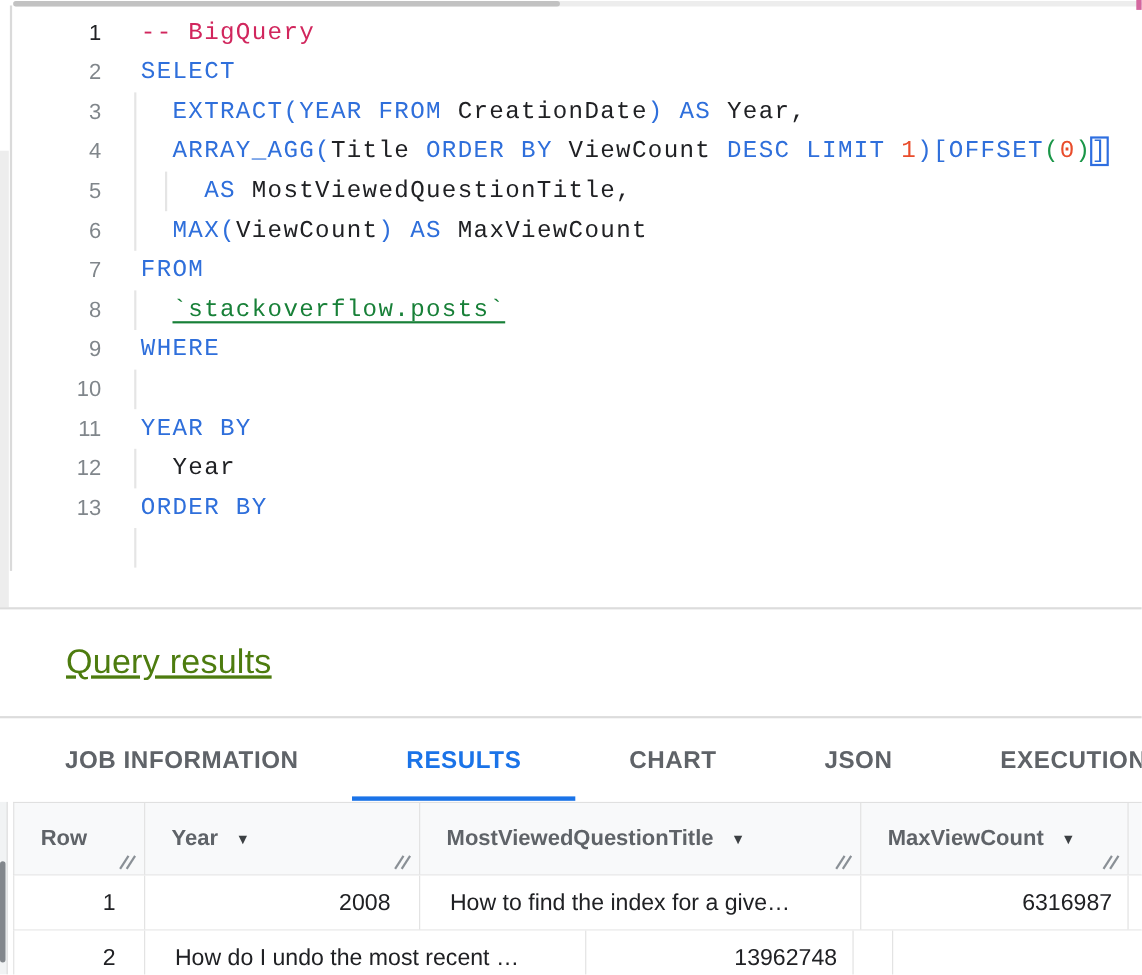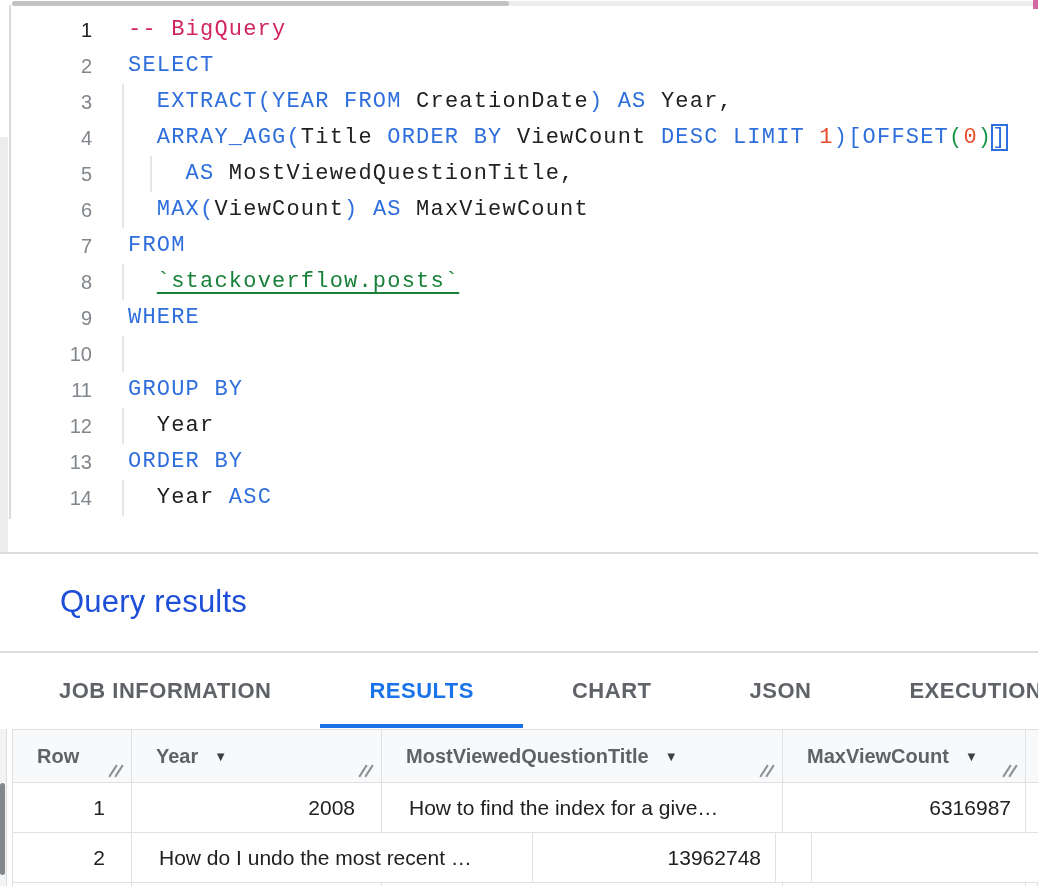--- a/index.html
+++ b/index.html
@@ -31,39 +31,39 @@
   .c-table { color:var(--c-table,#188038); text-decoration:underline;
              text-decoration-color:var(--c-table,#188038);
              text-decoration-thickness:2px; text-underline-offset:5px; }
   .boxed   { outline:2px solid var(--c-box,#2e6ee0); outline-offset:-1px; }
   .guide   { position:absolute; width:2px; background:#e5e5e5; }
 
   
   .divider { position:absolute; left:0; width:1038px; height:2px; background:#dcdcdc; }
   #divider-1 { top:552px; } #divider-2 { top:651px; }
   #results-title { position:absolute; left:60px; top:584px; font-size:31px;
-                   color:#1d4ed8; letter-spacing:.2px; }
+                   color:#4d7c0f; letter-spacing:.2px;text-decoration:underline; }
 
   
   #tabs { position:absolute; left:10px; top:653px; width:1028px; height:76px;
           display:flex; overflow:hidden; }
   .tab { position:relative; padding:0 49px; height:76px; line-height:76px;
          font-size:22px; font-weight:bold; letter-spacing:.5px;
          color:var(--c-tab,#5f6368); white-space:nowrap; cursor:pointer; }
   .tab.active { color:var(--c-tab-active,#1a73e8); }
   .tab.active .tab-underline { position:absolute; left:0; right:0; bottom:1px; height:4px;
          background:var(--c-tab-active,#1a73e8); }
 
   
   #vscroll { position:absolute; left:0; top:729px; width:7px; height:157px;
              background:#f1f3f4; border-right:1px solid #dcdcdc; }
   #vscroll-thumb { position:absolute; left:0; top:54px; width:5px; height:92px;
                    background:#82878c; border-radius:3px; }
   #table { position:absolute; left:12px; top:729px; width:1026px; }
-  #thead { display:flex; height:54px; background:var(--c-thbg,#f8f9fa);
+  #thead { display:flex; height:67px; background:var(--c-thbg,#f8f9fa);
            border-top:1px solid var(--c-border,#e0e0e0);
            border-bottom:1px solid var(--c-border,#e0e0e0);
            border-left:1px solid var(--c-border,#e0e0e0); }
   .th { position:relative; display:flex; align-items:center; padding-left:24px;
         border-right:1px solid var(--c-border,#e0e0e0); flex:none; }
   .th-label { font-size:20px; font-weight:bold; color:var(--c-th,#5f6368); }
   .th-arrow { font-size:13px; color:#3c4043; margin-left:16px; cursor:pointer; }
   .rh { position:absolute; right:9px; bottom:3px; width:14px; height:15px; cursor:col-resize; }
   .rh i { position:absolute; top:0; width:2px; height:14px; background:#8a9096;
           transform:rotate(33deg); }
@@ -132,33 +132,29 @@
         </div>
         <div class="code-line">
           <span class="ln">9</span>
           <span class="code-text"><span class="c-kw">WHERE</span></span>
         </div>
         <div class="code-line">
           <span class="ln">10</span>
         </div>
         <div class="code-line">
           <span class="ln">11</span>
-          <span class="code-text"><span class="c-kw">GROUP BY</span></span>
+          <span class="code-text"><span class="c-kw">YEAR BY</span></span>
         </div>
         <div class="code-line">
           <span class="ln">12</span>
           <span class="code-text"><span>  </span><span>Year</span></span>
         </div>
         <div class="code-line">
           <span class="ln">13</span>
           <span class="code-text"><span class="c-kw">ORDER BY</span></span>
-        </div>
-        <div class="code-line">
-          <span class="ln">14</span>
-          <span class="code-text"><span>  </span><span>Year</span><span> </span><span class="c-kw">ASC</span></span>
         </div>
       </div>
   </div>
 
   <div class="divider" id="divider-1"></div>
 
   <div id="results-title">Query results</div>
 
   <div class="divider" id="divider-2"></div>
 

